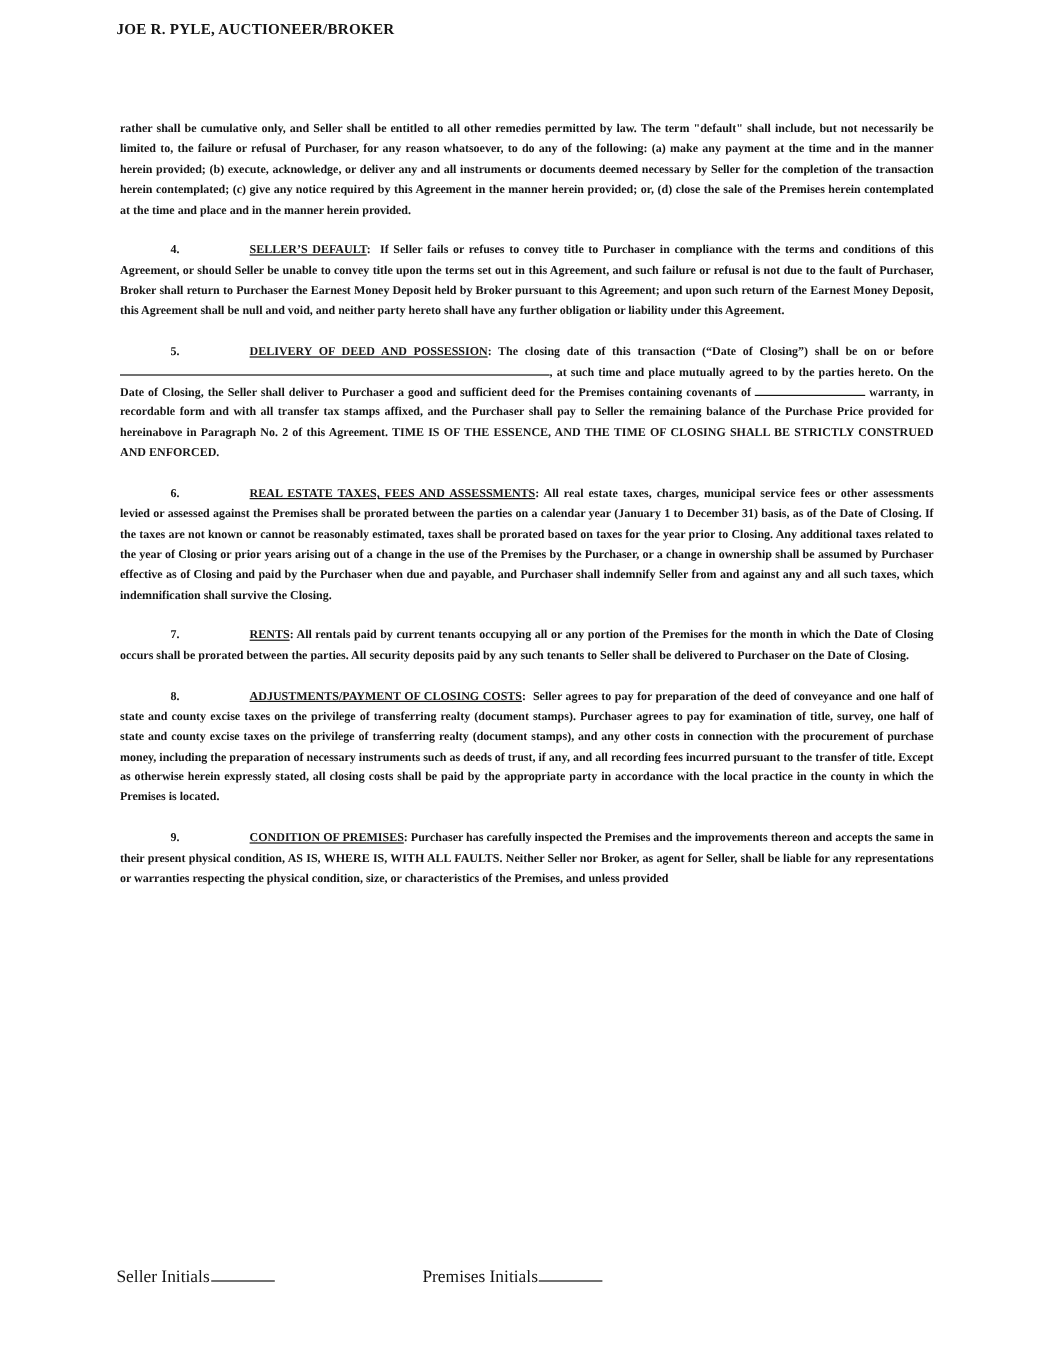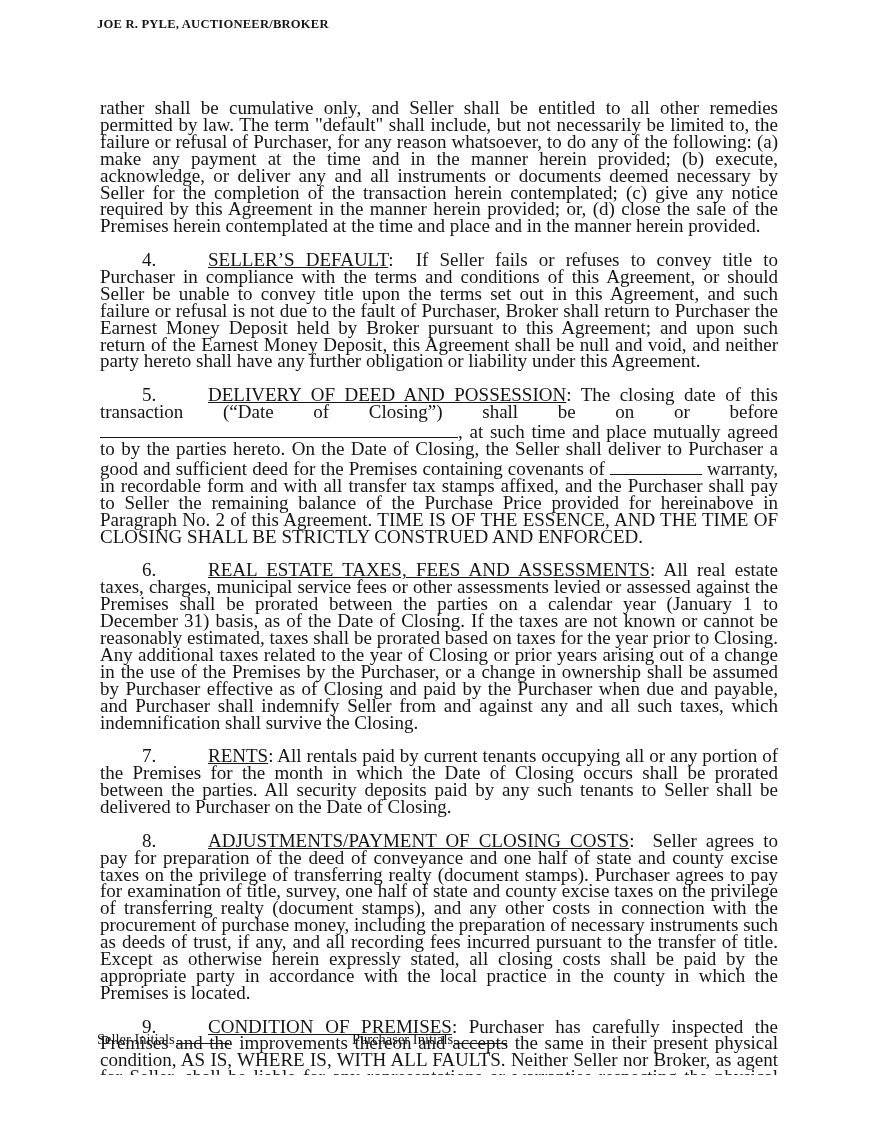--- a/index.html
+++ b/index.html
@@ -26,43 +26,44 @@
     white-space: nowrap;
   }
   .content {
     position: absolute;
     top: 100px;
     left: 100px;
     width: 678px;
   }
   p.para {
     margin: 0 0 16.8px 0;
-    font-size: 19px;
+    font-size: 10px;
     line-height: 16.9px;
     text-align: justify;
+    font-weight: bold;
   }
   p.para.indent {
     text-indent: 42px;
   }
   .sec-num {
     display: inline-block;
     margin-left: 42px;
     width: 66px;
   }
   .sec-heading {
     text-decoration: underline;
   }
   .blank {
     display: inline-block;
     height: 0.85em;
     border-bottom: 1.2px solid #151515;
   }
   .footer-item {
     position: absolute;
-    top: 1030px;
+    top: 1054px;
     font-size: 14.5px;
     white-space: nowrap;
   }
   .footer-item.seller { left: 97px; }
   .footer-item.purchaser { left: 352px; }
   .initials-blank {
     display: inline-block;
     width: 53px;
     height: 0.9em;
     border-bottom: 1.3px solid #151515;
@@ -83,15 +84,15 @@
       <p class="para numbered"><span class="sec-num">7.</span><span class="sec-heading">RENTS</span><span>: All rentals paid by current tenants occupying all or any portion of the Premises for the month in which the Date of Closing occurs shall be prorated between the parties. All security deposits paid by any such tenants to Seller shall be delivered to Purchaser on the Date of Closing.</span></p>
       <p class="para numbered"><span class="sec-num">8.</span><span class="sec-heading">ADJUSTMENTS/PAYMENT OF CLOSING COSTS</span><span>:&nbsp; Seller agrees to pay for preparation of the deed of conveyance and one half of state and county excise taxes on the privilege of transferring realty (document stamps). Purchaser agrees to pay for examination of title, survey, one half of state and county excise taxes on the privilege of transferring realty (document stamps), and any other costs in connection with the procurement of purchase money, including the preparation of necessary instruments such as deeds of trust, if any, and all recording fees incurred pursuant to the transfer of title. Except as otherwise herein expressly stated, all closing costs shall be paid by the appropriate party in accordance with the local practice in the county in which the Premises is located.</span></p>
       <p class="para numbered"><span class="sec-num">9.</span><span class="sec-heading">CONDITION OF PREMISES</span><span>: Purchaser has carefully inspected the Premises and the improvements thereon and accepts the same in their present physical condition, AS IS, WHERE IS, WITH ALL FAULTS. Neither Seller nor Broker, as agent for Seller, shall be liable for any representations or warranties respecting the physical condition, size, or characteristics of the Premises, and unless provided</span></p>
     </div>
 
   <div class="footer-item seller">
     <span>Seller Initials</span><span class="initials-blank"></span>
   </div>
 
   <div class="footer-item purchaser">
-    <span>Purchaser Initials</span><span class="initials-blank"></span>
+    <span>Premises Initials</span><span class="initials-blank"></span>
   </div>
 </div>
 
 </body></html>

